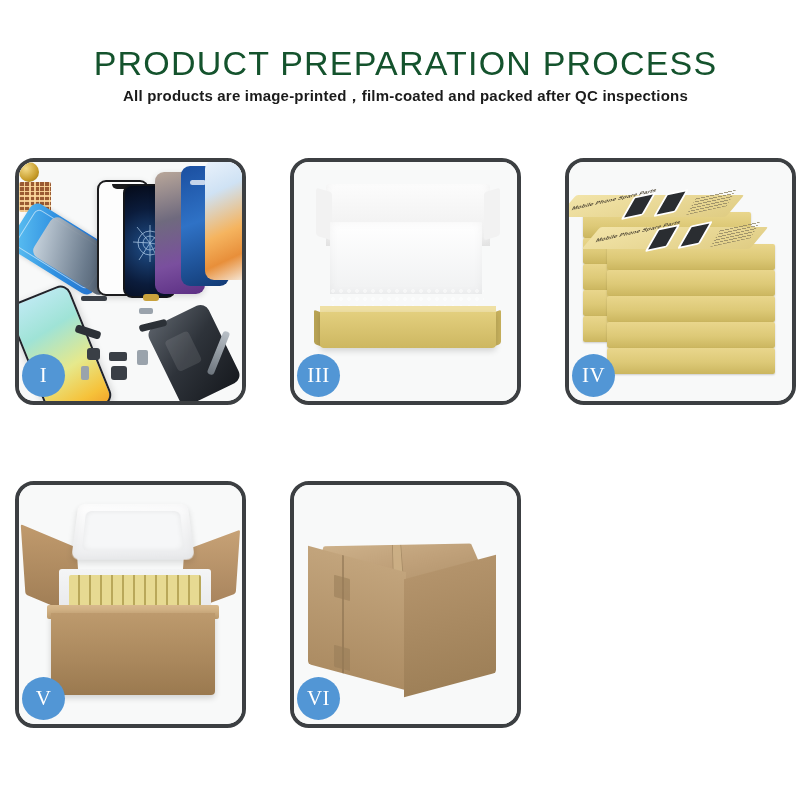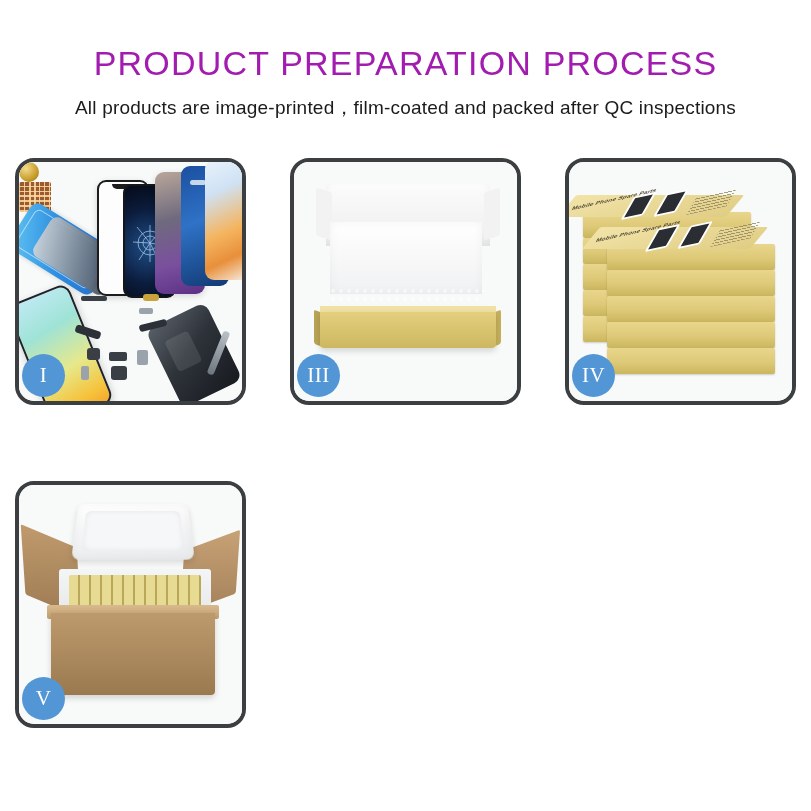--- a/index.html
+++ b/index.html
@@ -10,30 +10,30 @@
     overflow: hidden;
   }
   .page { position: relative; width: 811px; height: 811px; background: #fff; }
 
   
   .header { padding-top: 44px; text-align: center; }
   .title {
     font-size: 34px;
     letter-spacing: 1.2px;
     font-weight: 400;
-    color: #a21caf;
+    color: #14532d;
     font-family: "Liberation Sans", sans-serif;
     white-space: nowrap;
   }
   .subtitle {
-    margin-top: 12px;
-    font-size: 19px;
+    margin-top: 4px;
+    font-size: 15px;
     color: #1b1b1b;
     letter-spacing: 0.2px;
-    font-weight: 400;
+    font-weight: 700;
     white-space: nowrap;
   }
 
   
   .grid {
     position: absolute;
     left: 15px; top: 158px;
     width: 782px; height: 570px;
     display: grid;
     grid-template-columns: 231px 231px 231px;
@@ -451,15 +451,29 @@
         <div class="p5-flapR"></div>
         <div class="p5-lid"></div>
         <div class="p5-inner"></div>
         <div class="p5-gold"></div>
         <div class="p5-bodyTop"></div>
         <div class="p5-body"></div>
       </div>
       <div class="badge">V</div>
     </div>
 
+    <div class="panel">
+      <div class="panel-clip">
+        <div class="p6-top">
+          <div class="p6-tape"></div>
+        </div>
+        <div class="p6-left">
+          <div class="p6-seam" style="left:34px;top:0;width:1.5px;height:100%;"></div>
+          <div class="p6-tab" style="left:26px;top:22px;"></div>
+          <div class="p6-tab" style="left:26px;top:92px;"></div>
+        </div>
+        <div class="p6-right"></div>
+      </div>
+      <div class="badge">VI</div>
+    </div>
 
   </div>
 </div>
 
 </body></html>

